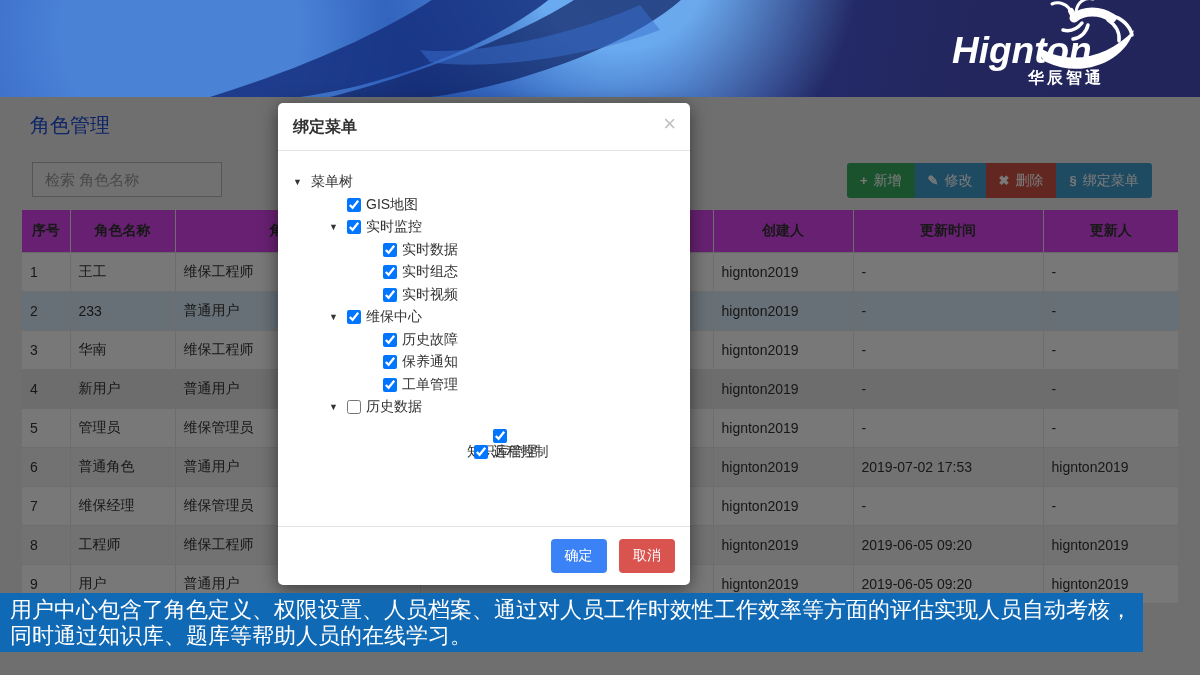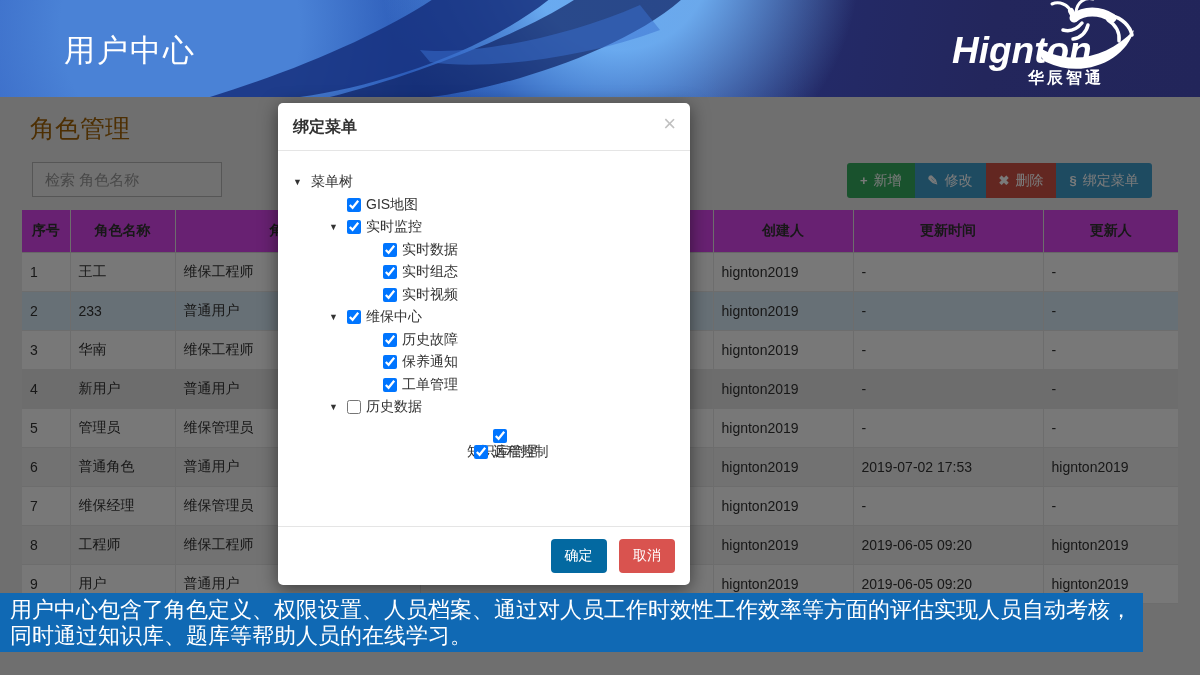--- a/index.html
+++ b/index.html
@@ -16,21 +16,21 @@
   }
   .app-header svg.swirl{position:absolute;left:0;top:0;}
   .header-title{position:absolute;left:64px;top:30px;color:#ffffff;font-size:31px;letter-spacing:2px;font-weight:400;}
 
   .brand{position:absolute;right:58px;top:0;width:190px;height:84px;color:#fff;}
   .brand-name{position:absolute;left:0;top:30px;font-size:37px;font-weight:bold;font-style:italic;letter-spacing:0;}
   .brand-sub{position:absolute;left:76px;top:68px;font-size:16px;font-weight:bold;letter-spacing:3px;}
   .brand svg{position:absolute;right:-14px;top:-4px;}
 
   
-  .page-title{position:absolute;left:30px;top:112px;font-size:25px;color:#a16207;}
+  .page-title{position:absolute;left:30px;top:112px;font-size:20px;color:#1d4ed8;}
   .search-input{position:absolute;left:32px;top:162px;width:190px;height:35px;box-sizing:border-box;
     border:1px solid #b5b5b5;background:#ededed;padding:0 12px;font-size:15px;color:#333;outline:none;}
   .search-input::placeholder{color:#979797;}
 
   .btn-group{position:absolute;left:847px;top:163px;height:35px;display:flex;}
   .tb-btn{display:flex;align-items:center;gap:6px;padding:0 13px;border:none;color:#fff;font-size:14px;cursor:pointer;white-space:nowrap;}
   .tb-btn:first-child{border-radius:3px 0 0 3px;}
   .tb-btn:last-child{border-radius:0 3px 3px 0;}
   .tb-btn .ic{font-size:13px;font-weight:bold;}
 
@@ -52,39 +52,38 @@
   .modal-title{font-size:16px;font-weight:bold;color:#333;}
   .modal-close{position:absolute;right:14px;top:10px;font-size:22px;color:#c0c0c0;cursor:pointer;line-height:1;}
   .modal-body{padding:20px 15px 0 15px;}
   .tree-node{display:flex;align-items:center;height:22.5px;font-size:14px;color:#333;}
   .tree-caret{width:18px;font-size:9px;color:#333;flex:none;cursor:pointer;}
   .tree-caret.hidden{visibility:hidden;}
   .tree-node input{width:14px;height:14px;margin:0 5px 0 0;flex:none;cursor:pointer;}
   .tree-label{cursor:pointer;}
   .modal-footer{position:absolute;left:0;bottom:0;width:100%;box-sizing:border-box;border-top:1px solid #e5e5e5;padding:12px 15px;text-align:right;}
   .m-btn{display:inline-block;border:none;border-radius:4px;padding:8px 14px;font-size:14px;color:#fff;cursor:pointer;margin-left:8px;}
-  .m-btn.confirm{background:#0369a1;}
+  .m-btn.confirm{background:#3b82f6;}
   .m-btn.cancel{background:#d9534f;}
 
   
   .desc-banner{position:absolute;left:0;top:593px;width:1143px;height:59px;box-sizing:border-box;z-index:20;
     background:#1069b4;color:#fff;font-size:22px;line-height:26px;padding:4px 10px;}
 </style>
 </head>
 <body>
 
 <div class="stage">
 
   <div class="app-header">
     <svg class="swirl" width="780" height="97" viewBox="0 0 780 97">
       <path d="M210,97 C330,60 430,10 470,-30 L580,-30 C520,40 390,85 300,97 Z" fill="#16307e" opacity="0.85"></path>
       <path d="M330,97 C420,75 560,20 600,-20 L700,-20 C650,45 500,90 430,97 Z" fill="#0e1f60" opacity="0.7"></path>
       <path d="M420,50 C470,55 560,40 640,5 L660,30 C580,60 480,70 430,62 Z" fill="#3a6fd0" opacity="0.5"></path>
     </svg>
-    <div class="header-title">用户中心</div>
     <div class="brand">
       <svg width="130" height="78" viewBox="0 0 130 78">
         <g fill="none" stroke="#ffffff" stroke-linecap="round">
           <path d="M46,17 C42,8 33,5 26,8" stroke-width="3"></path>
           <path d="M50,16 C51,6 59,1 67,3" stroke-width="3"></path>
           <path d="M48,22 C58,14 74,14 86,22" stroke-width="9"></path>
           <path d="M49,23 L45,15" stroke-width="6"></path>
           <path d="M56,27 C51,33 44,36 37,34" stroke-width="3.5"></path>
           <path d="M62,29 C60,37 54,42 47,43" stroke-width="3.5"></path>
           <path d="M82,24 C90,29 94,37 93,45" stroke-width="3.5"></path>

